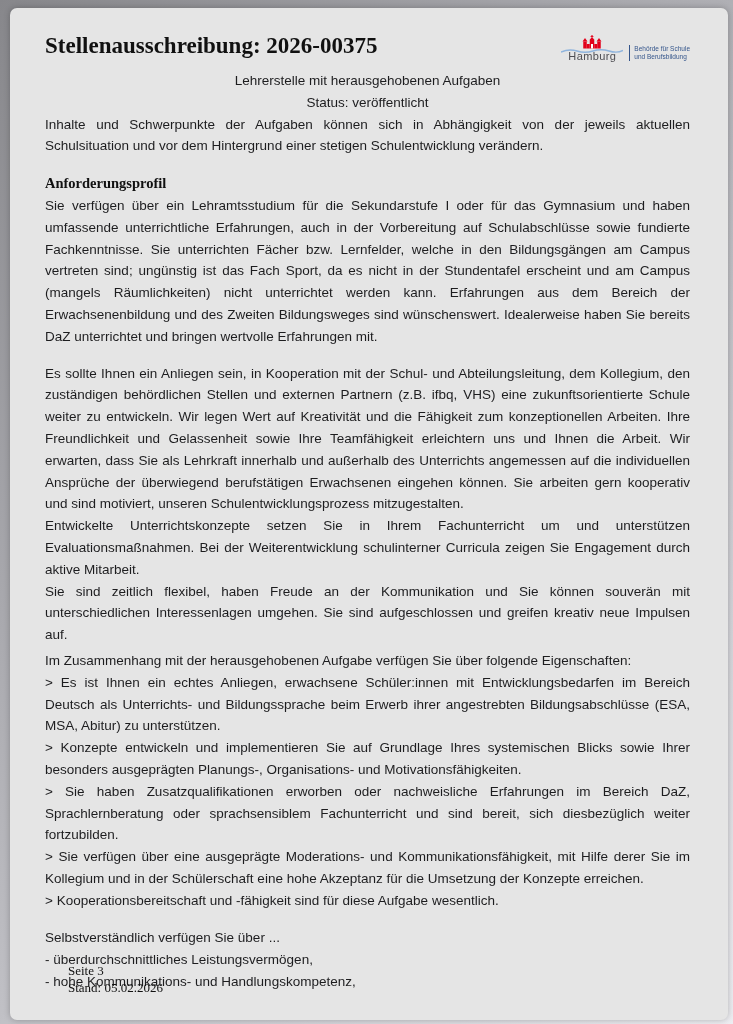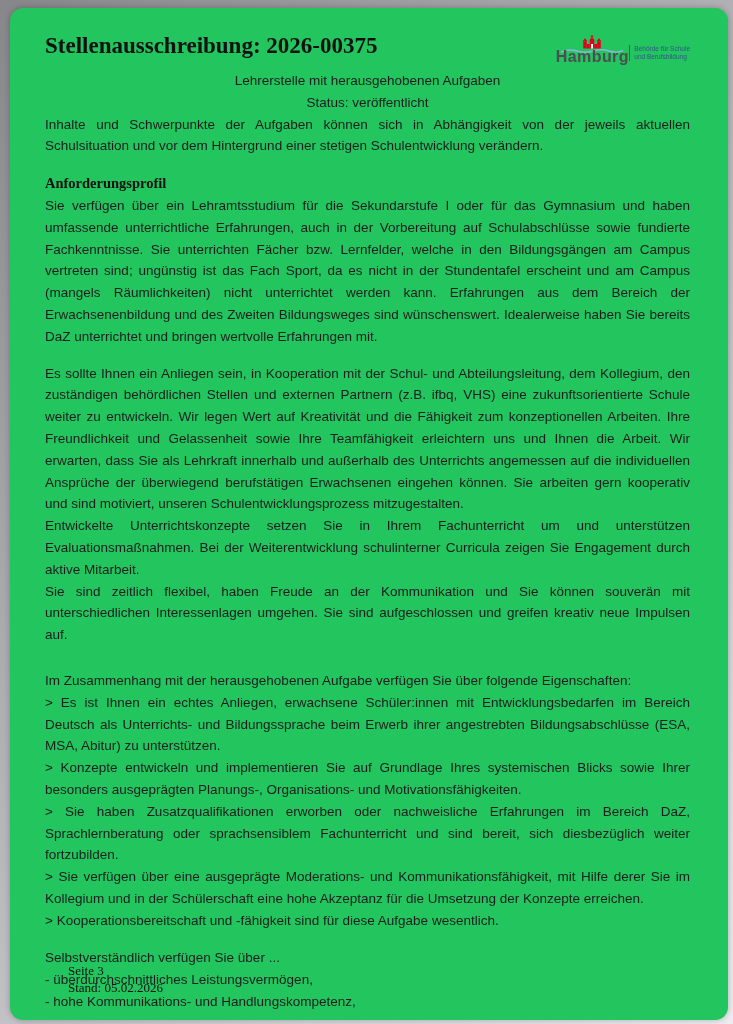--- a/index.html
+++ b/index.html
@@ -6,22 +6,22 @@
   html, body { width: 733px; height: 1024px; }
   body {
     font-family: "Liberation Sans", sans-serif;
     background: linear-gradient(135deg, #87878b 0%, #a9a9ae 35%, #d2d2d7 75%, #ededf1 100%);
     position: relative;
     overflow: hidden;
   }
   .sheet {
     position: absolute;
     left: 10px; top: 8px; right: 5px; bottom: 4px;
-    background: #22c55e;
-    border-radius: 13px;
+    background: #e5e5e5;
+    border-radius: 7px;
     box-shadow: 0 0 6px rgba(0,0,0,0.25);
     overflow: hidden;
   }
   .content {
     padding: 0 38px 0 35px;
     color: #1d1d1f;
     font-size: 13.5px;
     line-height: 21.8px;
     text-align: justify;
   }
@@ -38,21 +38,21 @@
     color: #111;
     flex: 1;
     text-align: left;
   }
   
   .logo { display: flex; align-items: flex-end; margin-top: 2px; }
   .logo-left { display: flex; flex-direction: column; align-items: center; width: 64px; }
   .logo-castle { height: 15px; width: 22px; }
   .logo-wave { width: 62px; height: 6px; margin-top: -1px; }
   .logo-city {
-    font-size: 16px; font-weight: bold; color: #4d4d52;
+    font-size: 11px; font-weight: normal; color: #4d4d52;
     letter-spacing: 0.4px; line-height: 11px; margin-top: -3px;
   }
   .logo-agency {
     border-left: 1px solid #34558b;
     margin-left: 5px; padding-left: 4px; margin-bottom: 1px;
     display: flex; flex-direction: column;
   }
   .logo-agency span {
     font-size: 6.5px; line-height: 8px; color: #34558b; text-align: left;
   }
@@ -64,21 +64,21 @@
   .section-heading {
     font-family: "Liberation Serif", serif;
     font-weight: bold;
     font-size: 14.5px;
     margin-top: 16px;
     text-align: left;
     color: #111;
   }
   .para        { margin: 0; }
   .block-2     { margin-top: 15px; }
-  .lead-line   { margin-top: 24px; text-align: left; }
+  .lead-line   { margin-top: 4px; text-align: left; }
   .bullets p   { margin: 0; }
   .closing     { margin-top: 16px; text-align: left; }
   .closing-items p { margin: 0; text-align: left; }
   
   .doc-footer {
     position: absolute;
     left: 42px; bottom: 24px;
     font-family: "Liberation Serif", serif;
     font-size: 13px; line-height: 17px;
     color: #111;

